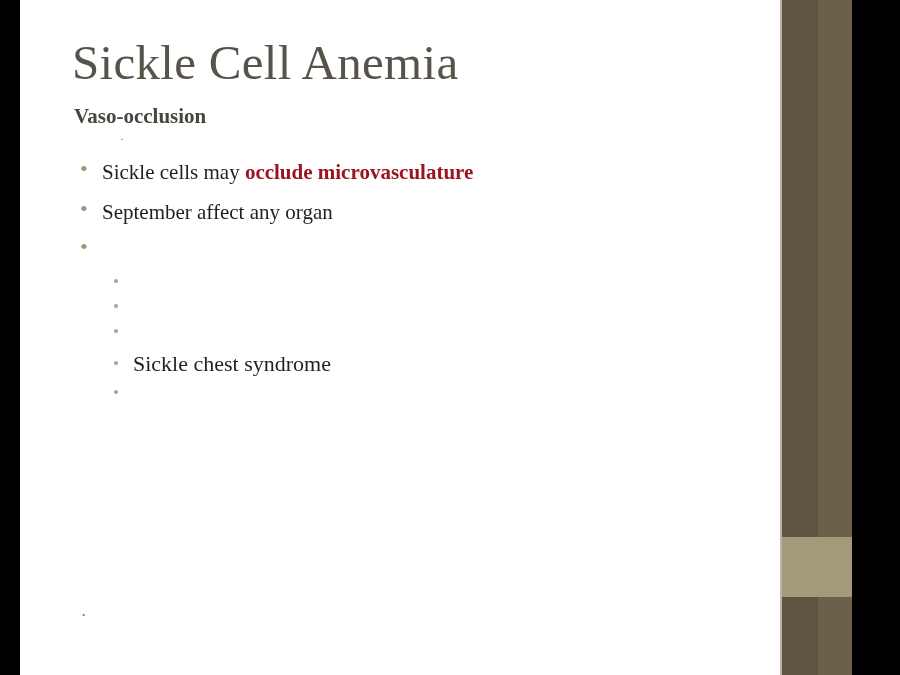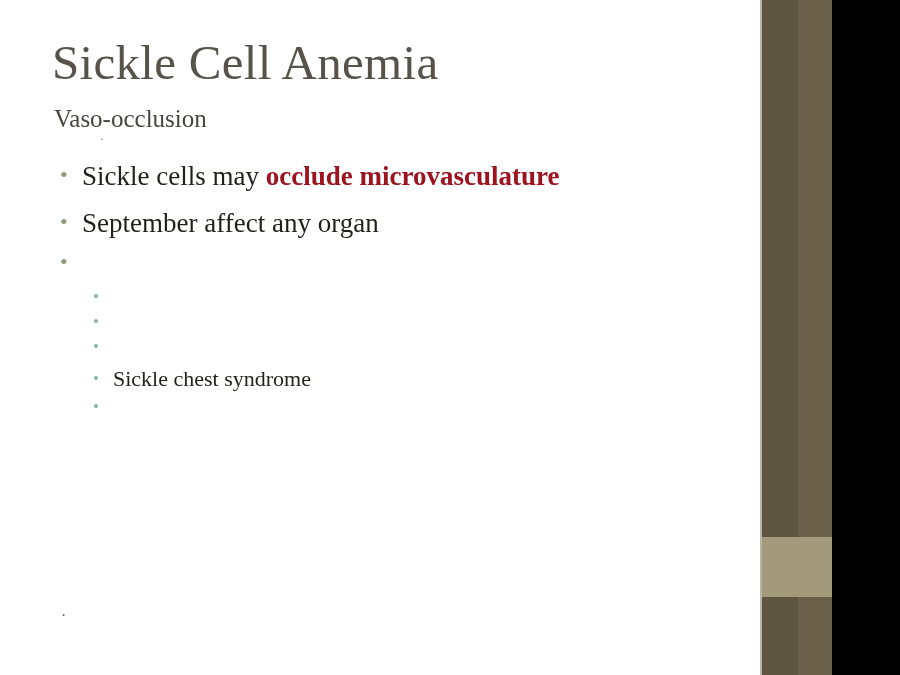--- a/index.html
+++ b/index.html
@@ -7,20 +7,21 @@
     padding: 0;
     background: #000;
   }
   #slide {
     position: relative;
     width: 832px;
     height: 675px;
     background: #ffffff;
     overflow: hidden;
     font-family: "Liberation Serif", serif;
+    margin-left: 20px;
   }
   
   .right-panel {
     position: absolute;
     top: 0;
     right: 0;
     width: 70px;
     height: 675px;
   }
   .bar-dark {
@@ -64,24 +65,25 @@
     font-size: 49px;
     color: #58534a;
     letter-spacing: 0.3px;
     line-height: 1.1;
     white-space: nowrap;
   }
   .subtitle {
     position: absolute;
     left: 54px;
     top: 104px;
-    font-size: 25px;
+    font-size: 21px;
     color: #4a463f;
     line-height: 1.2;
     white-space: nowrap;
+    font-weight: bold;
   }
   .tiny-dot-top {
     position: absolute;
     left: 100px;
     top: 133px;
     color: #7a7467;
     font-size: 12px;
     line-height: 1;
   }
   .tiny-dot-bottom {
@@ -109,21 +111,21 @@
     color: #8e9b77;
     font-size: 22px;
     line-height: 1;
     width: 22px;
     flex: 0 0 22px;
     text-align: left;
     position: relative;
     top: -3px;
   }
   .lvl1 .txt {
-    font-size: 27px;
+    font-size: 21px;
     color: #231f1c;
     line-height: 1.22;
   }
   .lvl1 .txt .hl {
     color: #9c1420;
     font-weight: bold;
   }
   .lvl2-group {
     margin-top: 6px;
   }

